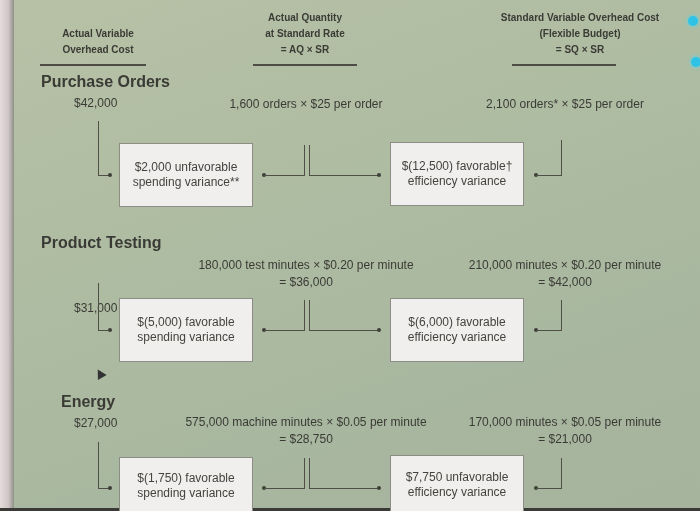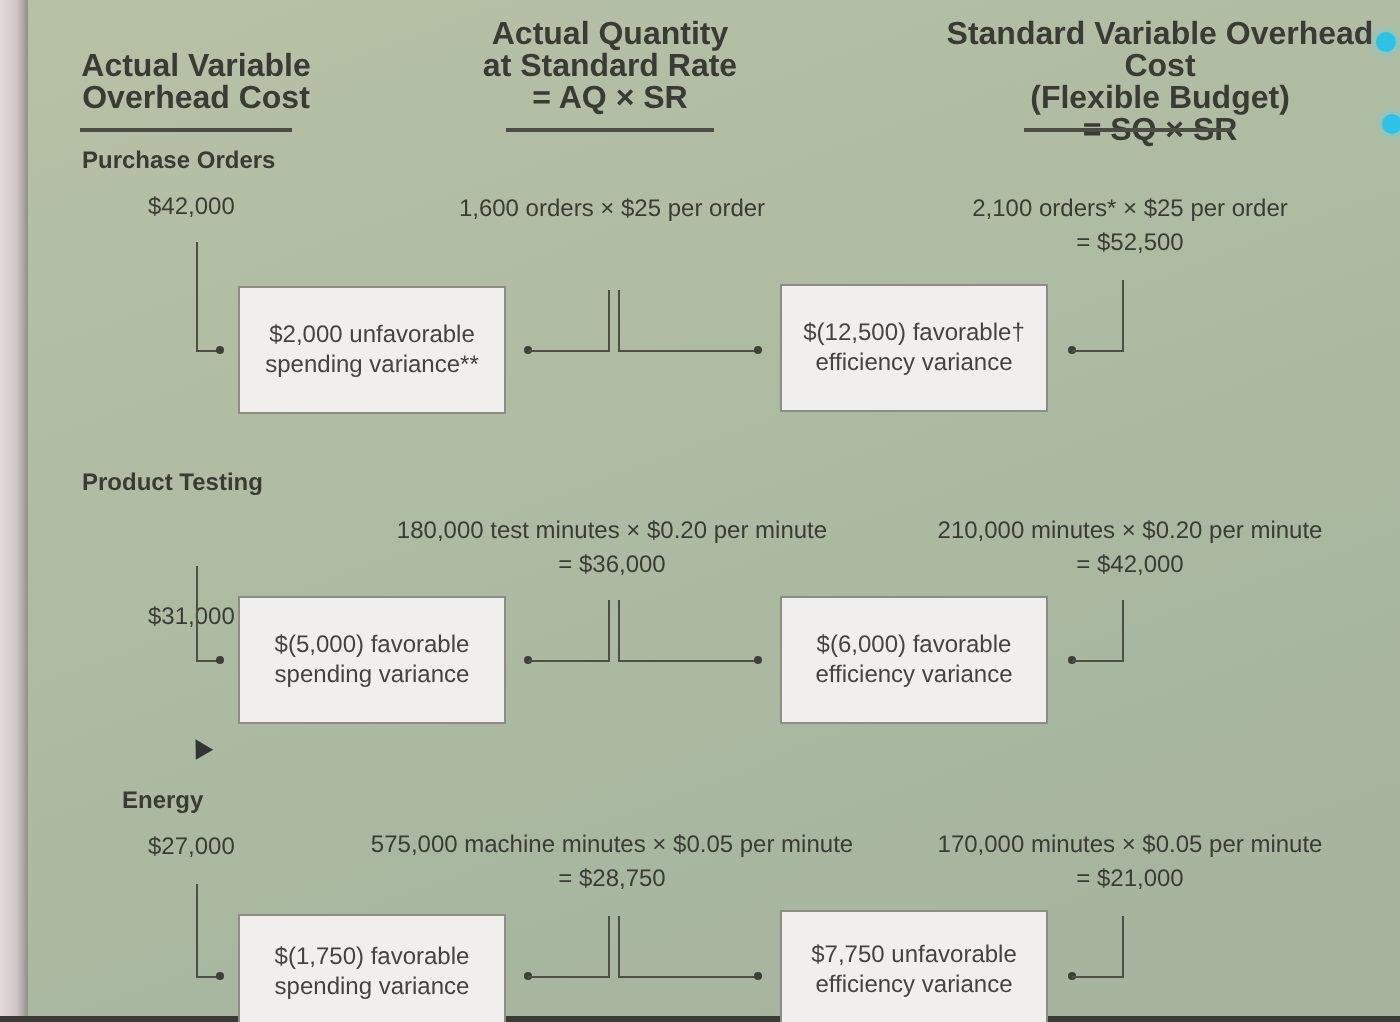--- a/index.html
+++ b/index.html
@@ -15,24 +15,24 @@
   }
   .page {
     position: absolute; left: 14px; top: 0; width: 686px; height: 508px;
     background: linear-gradient(160deg, #b7c1a6 0%, #aebca2 40%, #a8b79f 70%, #a6b39d 100%);
   }
   .bottom-bar {
     position: absolute; left: 0; top: 508px; width: 700px; height: 3px; background: #3c3a36;
   }
   .abs { position: absolute; }
   .hdr {
-    font-weight: bold; font-size: 16px; line-height: 16px; text-align: center; color: #3b3b36;
+    font-weight: bold; font-size: 10px; line-height: 16px; text-align: center; color: #3b3b36;
   }
   .rule { position: absolute; height: 2px; background: #4d4d45; }
-  .cat { font-weight: bold; font-size: 12px; color: #3b3b36; }
+  .cat { font-weight: bold; font-size: 16px; color: #3b3b36; }
   .val { font-size: 12px; color: #3b3b36; }
   .formula { font-size: 12px; line-height: 17px; text-align: center; color: #3b3b36; white-space: nowrap; }
   .box {
     position: absolute; background: #f1efee; border: 1px solid #8d8d86;
     font-size: 12px; line-height: 15px; text-align: center; color: #44443f;
     display: flex; flex-direction: column; justify-content: center;
   }
   .ln { position: absolute; background: #4f4f48; }
   .dot { position: absolute; width: 4px; height: 4px; border-radius: 2px; background: #3f3f39; }
   .cyan { position: absolute; width: 10px; height: 10px; border-radius: 5px; background: #2ec3e6; box-shadow: 0 0 4px #52d8f5; }
@@ -70,21 +70,20 @@
 <div class="cyan" style="left:688px; top:16px;"></div>
 <div class="cyan" style="left:691px; top:57px;"></div>
 
 <div class="abs cat" style="left:41px; top:73px;">Purchase Orders</div>
 <div class="abs val" style="left:74px; top:96px;">$42,000</div>
 <div class="abs formula" style="left:226px; top:96px; width:160px;">
   <div>1,600 orders × $25 per order</div>
 </div>
 <div class="abs formula" style="left:475px; top:96px; width:180px;">
   <div>2,100 orders* × $25 per order</div>
-  <div>= $52,500</div>
 </div>
 <div class="box" style="left:119px; top:143px; width:132px; height:62px;">
   <div>$2,000 unfavorable</div>
   <div>spending variance**</div>
 </div>
 <div class="box" style="left:390px; top:142px; width:132px; height:62px;">
   <div>$(12,500) favorable†</div>
   <div>efficiency variance</div>
 </div>
 

